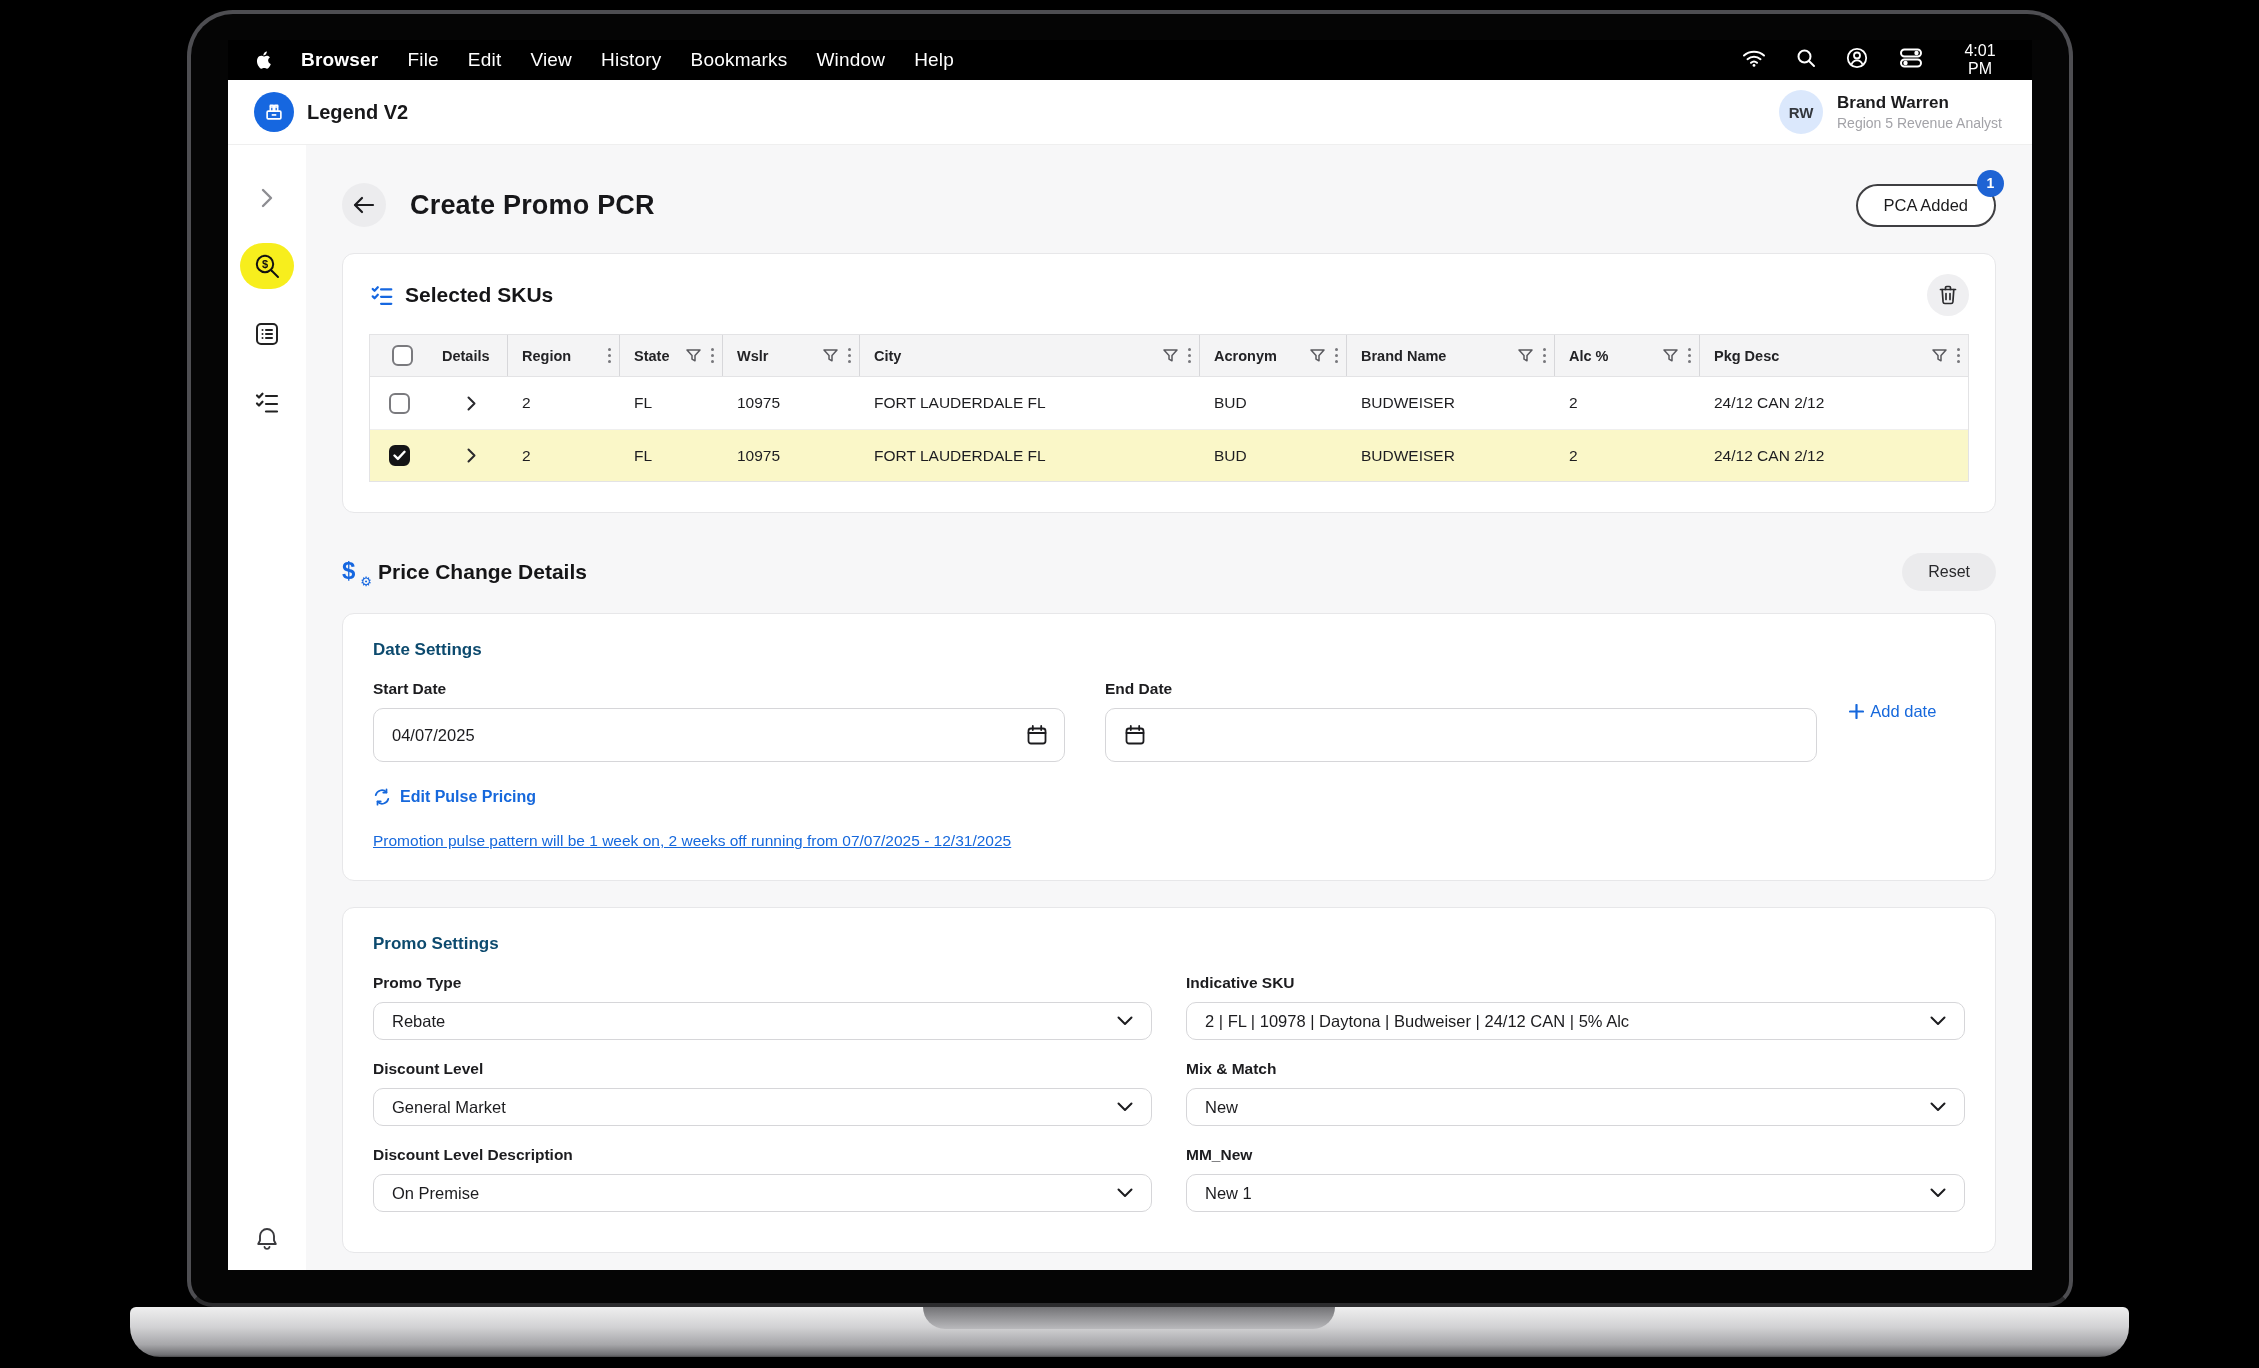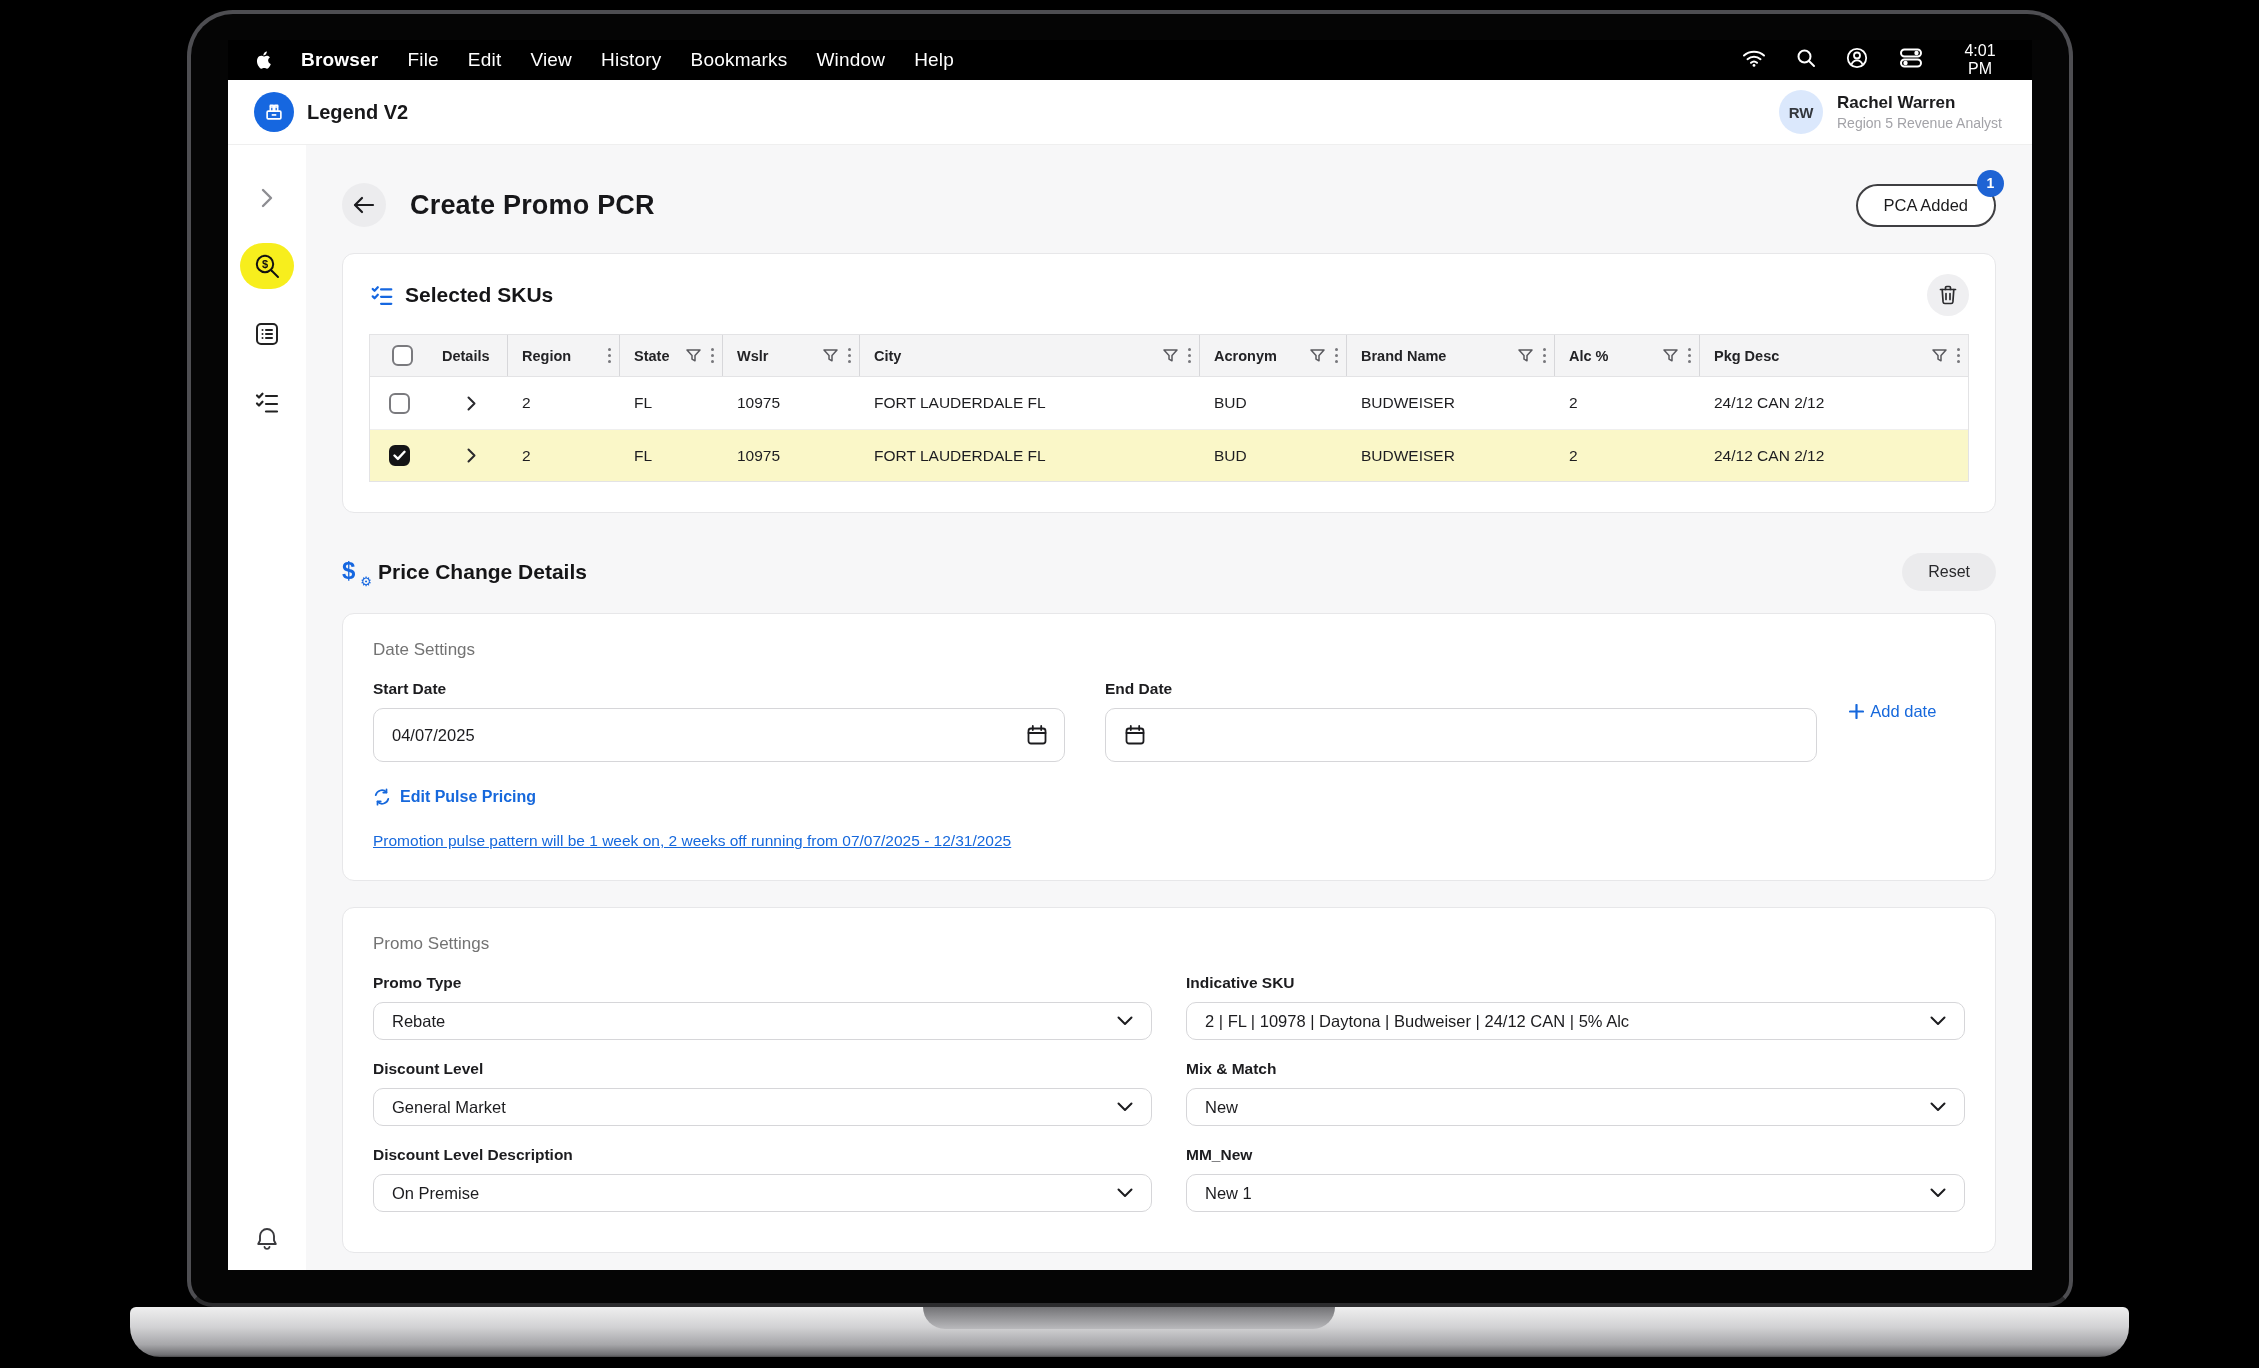--- a/index.html
+++ b/index.html
@@ -91,21 +91,21 @@
   .c-wslr{width:137px;} .c-city{width:340px;} .c-acr{width:147px;} .c-brand{width:208px;}
   .c-alc{width:145px;} .c-pkg{flex:1;}
 
   
   .pcd-head { display:flex; align-items:center; margin-top:40px; }
   .usd-ico { position:relative; width:26px; height:30px; color:#1667E0; font-weight:700; font-size:24px; }
   .usd-ico .gear { position:absolute; right:-4px; bottom:-2px; font-size:13px; font-weight:400; }
   .reset-btn { background:#ebebed; border:none; border-radius:21px; padding:10px 26px; font-size:16px; color:#29292c; }
 
   .date-card { margin-top:22px; padding:26px 30px 30px 30px; }
-  .sub-title { font-size:17px; font-weight:400; color:#737373; }
+  .sub-title { font-size:17px; font-weight:700; color:#0c4a6e; }
   .field-label { font-size:15.5px; font-weight:700; color:#1c1c1f; margin:20px 0 10px 0; }
   .date-grid { display:flex; }
   .date-col-start { width:692px; }
   .date-col-end { width:712px; margin-left:40px; }
   .date-col-add { display:flex; align-items:center; margin-left:28px; }
   .input { height:54px; border:1px solid #d6d6d9; border-radius:10px; background:#fff;
            display:flex; align-items:center; padding:0 16px 0 18px; font-size:16.5px; color:#1c1c1f; }
   .input .val { flex:1; }
   .add-date { color:#1668DC; font-size:16.5px; font-weight:500; display:flex; align-items:center; gap:6px; }
   .pulse-link { display:flex; align-items:center; gap:9px; margin-top:26px; color:#1668DC; font-size:16px; font-weight:700; }
@@ -190,21 +190,21 @@
                 <path d="M8 11V6.5h3.2V11M12.8 11V6.5H16V11"></path>
                 <path d="M8 6.5V4.8h3.2v1.7M12.8 6.5V4.8H16v1.7"></path>
                 <path d="M9.5 15.2h5"></path>
               </svg>
             </span>
             <span class="brand-name">Legend V2</span>
           </div>
           <div class="user">
             <span class="avatar">RW</span>
             <span>
-              <div class="user-name">Rachel Warren</div>
+              <div class="user-name">Brand Warren</div>
               <div class="user-role">Region 5 Revenue Analyst</div>
             </span>
           </div>
         </div>
 
         <div class="app-body">
 
           <div class="sidebar">
             <span class="side-btn">
               <svg width="14" height="22" viewBox="0 0 14 22" fill="none" stroke="#8d8d92" stroke-width="2.4" stroke-linecap="round" stroke-linejoin="round">

